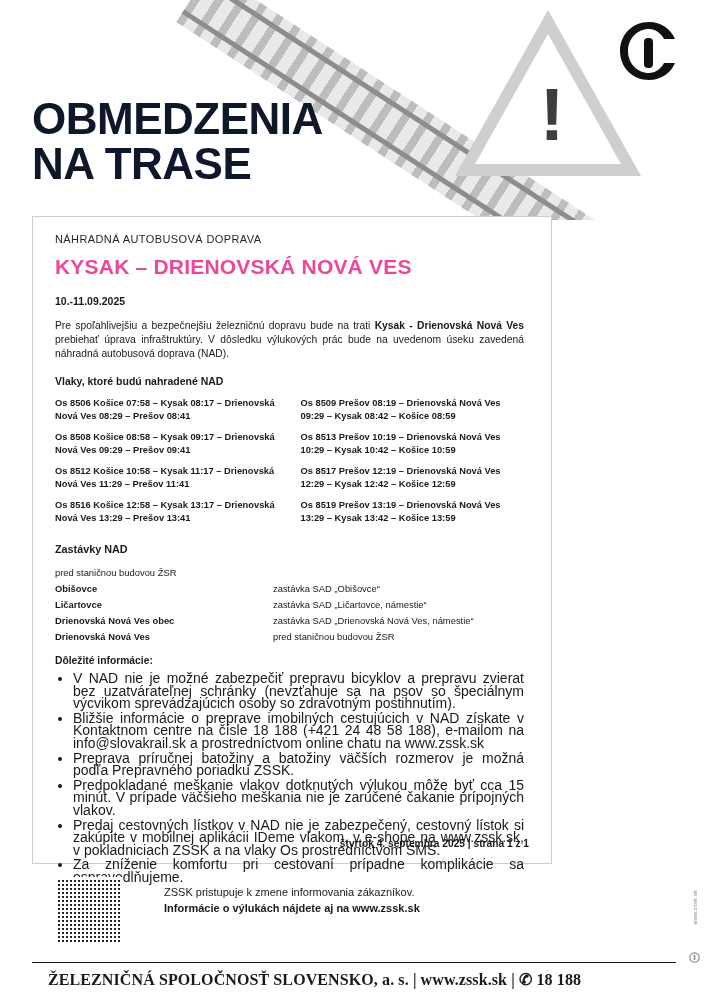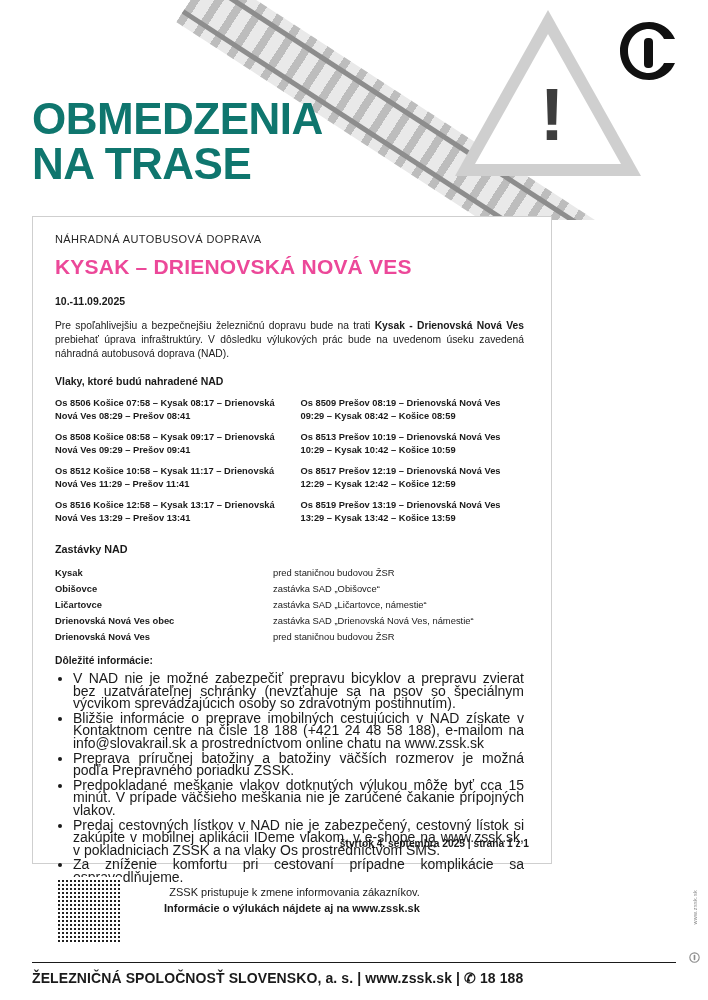--- a/index.html
+++ b/index.html
@@ -88,21 +88,21 @@
     width: 70px; height: 70px;
   }
 
   .title-block {
     position: absolute;
     left: 32px; top: 96px;
     font-weight: bold;
     font-size: 44px;
     line-height: 45px;
     letter-spacing: -0.5px;
-    color: #0f766e;
+    color: #0f172a;
     text-transform: uppercase;
   }
 
   
   .card {
     position: absolute;
     left: 32px; top: 216px;
     width: 520px;
     height: 648px;
     background: #ffffff;
@@ -208,37 +208,37 @@
       repeating-linear-gradient(to right, #111 0 2px, #fff 2px 4px);
     background-blend-mode: screen;
     border: 2px solid #fff;
     outline: 1px solid #fff;
   }
   .bottom-text {
     position: absolute;
     left: 132px; top: 8px;
     font-size: 11px;
     line-height: 16px;
-    text-align: right;
   }
   .bottom-text .l2 { font-weight: bold; }
 
   .rule {
     position: absolute;
     left: 32px; top: 962px;
     width: 644px;
     height: 1px;
     background: #1a1a1a;
   }
   .footer-line {
     position: absolute;
-    left: 32px; top: 970px;
-    font-size: 14px;
+    left: 48px; top: 970px;
+    font-size: 16px;
     font-weight: bold;
     letter-spacing: 0.1px;
+    font-family: Liberation Serif, serif;
   }
   .side-note {
     position: absolute;
     right: 10px; top: 890px;
     font-size: 5.5px;
     color: #8c8c8c;
     writing-mode: vertical-rl;
     transform: rotate(180deg);
     letter-spacing: 0.3px;
   }
@@ -295,21 +295,20 @@
       <div class="train-item">Os 8509 Prešov 08:19 – Drienovská Nová Ves 09:29 – Kysak 08:42 – Košice 08:59</div>
       <div class="train-item">Os 8513 Prešov 10:19 – Drienovská Nová Ves 10:29 – Kysak 10:42 – Košice 10:59</div>
       <div class="train-item">Os 8517 Prešov 12:19 – Drienovská Nová Ves 12:29 – Kysak 12:42 – Košice 12:59</div>
       <div class="train-item">Os 8519 Prešov 13:19 – Drienovská Nová Ves 13:29 – Kysak 13:42 – Košice 13:59</div>
     </div>
   </div>
 
   <div class="sec-head-2">Zastávky NAD</div>
   <div class="stops">
     <div class="stop-row">
-      <div class="stop-name">Kysak</div>
       <div class="stop-desc">pred staničnou budovou ŽSR</div>
     </div>
     <div class="stop-row">
       <div class="stop-name">Obišovce</div>
       <div class="stop-desc">zastávka SAD „Obišovce“</div>
     </div>
     <div class="stop-row">
       <div class="stop-name">Ličartovce</div>
       <div class="stop-desc">zastávka SAD „Ličartovce, námestie“</div>
     </div>

